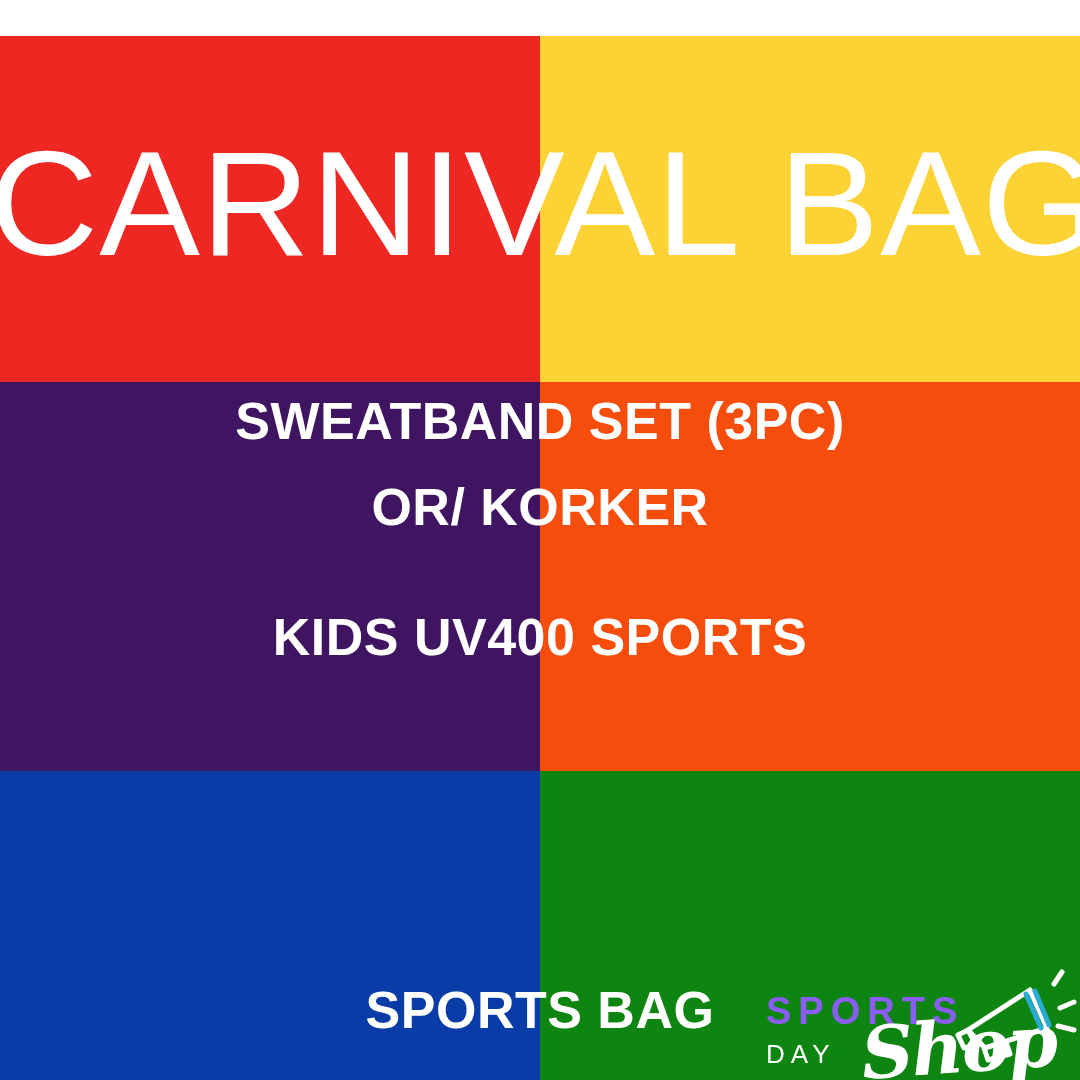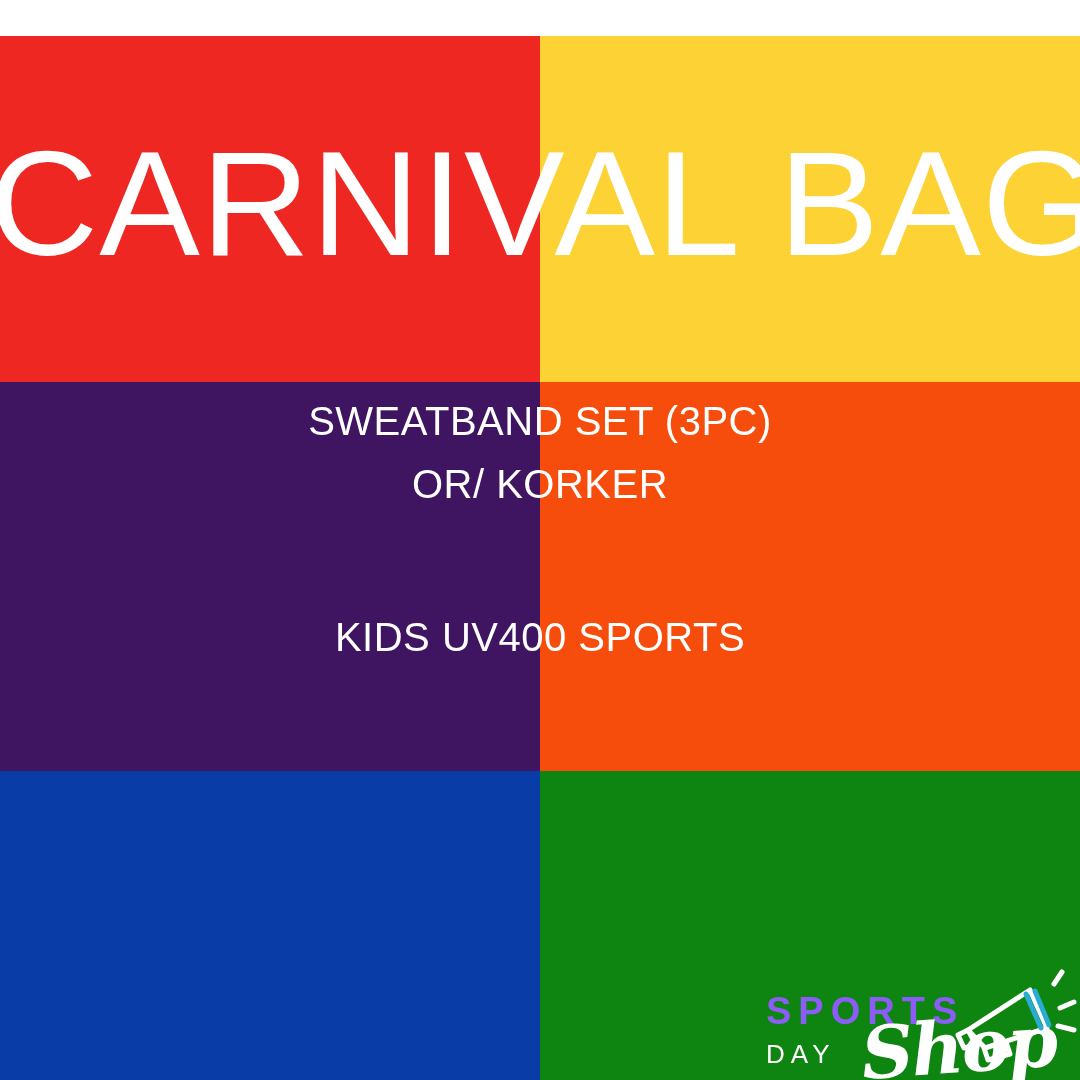--- a/index.html
+++ b/index.html
@@ -50,27 +50,27 @@
     top: 94px;
     font-size: 148px;
     line-height: 148px;
     font-weight: 300;
     letter-spacing: 1px;
     transform: scaleX(1.02);
     transform-origin: center;
   }
 
   .item {
-    font-size: 40px;
+    font-size: 52px;
     line-height: 66px;
-    font-weight: 400;
+    font-weight: 700;
     letter-spacing: 0.5px;
   }
   .item-1 { top: 352px; }
-  .item-2 { top: 415px; }
+  .item-2 { top: 438px; }
   .item-3 { top: 568px; }
   .item-4 { top: 764px; }
   .item-5 { top: 941px; }
 
   
   .logo {
     position: absolute;
     left: 752px;
     top: 938px;
     width: 320px;
@@ -137,20 +137,21 @@
 
     <div class="txt title">CARNIVAL BAG</div>
 
     <div class="txt item item-1">SWEATBAND SET (3PC)</div>
 
     <div class="txt item item-2">OR/ KORKER</div>
 
     <div class="txt item item-3">KIDS UV400 SPORTS</div>
 
 
+    <div class="txt item item-5">SPORTS BAG</div>
 
     <div class="logo">
       <div class="logo-sports">SPORTS</div>
       <div class="logo-day">DAY</div>
       <div class="logo-shop">Shop</div>
 
       <svg class="logo-megaphone" viewBox="0 0 132 106">
         <g fill="none" stroke="#FFFFFF" stroke-width="5" stroke-linecap="round" stroke-linejoin="round">
 
           <path d="M20 62 L82 22 L99 60 L37 80 Z"></path>

